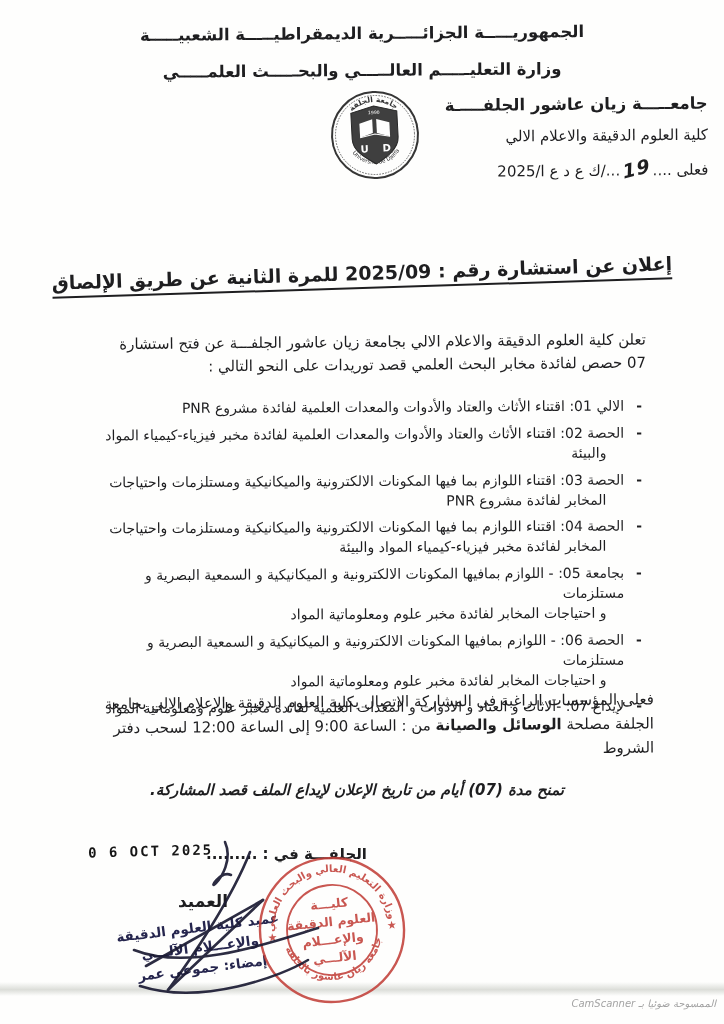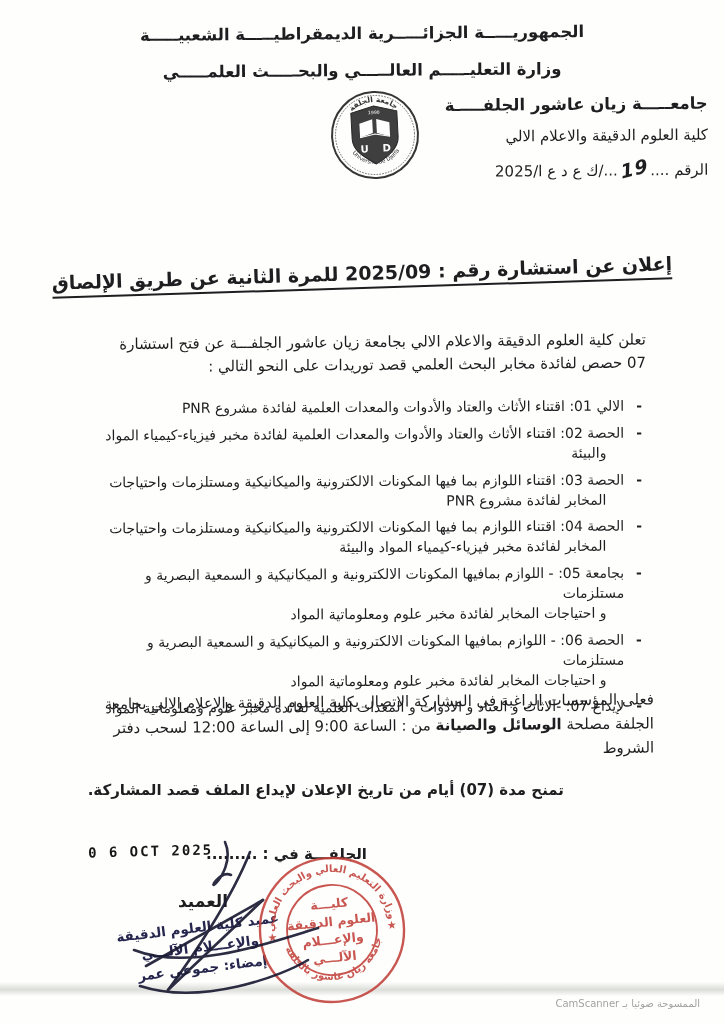--- a/index.html
+++ b/index.html
@@ -37,38 +37,38 @@
   .lot{display:flex;gap:12px;margin-bottom:7px;transform:rotate(-0.3deg);}
   .dash{flex:0 0 auto;font-size:14px;font-weight:bold;padding-top:1px;}
   .lot-body{font-size:14px;line-height:1.42;white-space:pre-line;width:545px;}
   .ll-n{font-weight:normal;}
   .ll-b{font-weight:normal;}
   
   .part{position:absolute;top:690px;right:70px;width:588px;direction:rtl;text-align:right;
         font-size:15px;line-height:1.6;white-space:pre-line;}
   .part b{font-weight:bold;}
   
-  .deadline{position:absolute;top:781px;right:160px;direction:rtl;font-size:15px;font-weight:bold;}
+  .deadline{position:absolute;top:781px;right:160px;direction:rtl;font-size:15px;font-weight:bold;font-style:italic;}
   
   .dateline{position:absolute;left:92px;top:845px;width:275px;direction:rtl;text-align:right;
             font-size:15px;font-weight:bold;}
   .datestamp{position:absolute;left:-4px;top:-2px;direction:ltr;
              font-family:"DejaVu Sans Mono","Liberation Mono",monospace;
              font-size:14px;font-weight:bold;letter-spacing:2px;color:#161616;
              transform:rotate(-1.5deg);}
   .dean{position:absolute;left:178px;top:891px;font-size:17px;font-weight:bold;direction:rtl;}
   .deanstamp{position:absolute;left:86px;top:917px;width:228px;text-align:center;direction:rtl;
              transform:rotate(-7deg);color:#26264e;font-weight:bold;font-size:13.5px;line-height:1.5;z-index:2;}
   
   .seal{position:absolute;left:252px;top:850px;width:160px;height:160px;transform:rotate(-6deg);opacity:.88;z-index:2;}
   .signature{position:absolute;left:80px;top:820px;width:290px;height:200px;z-index:3;pointer-events:none;}
   
   .band{position:absolute;left:0;top:982px;width:724px;height:14px;z-index:1;
         background:linear-gradient(to bottom, rgba(160,166,152,0), rgba(140,146,132,.30) 55%, rgba(160,166,152,0));}
-  .watermark{position:absolute;right:24px;top:998px;direction:rtl;font-size:10px;color:#a3a3a3;z-index:4;}
+  .watermark{position:absolute;right:8px;top:998px;direction:rtl;font-size:10px;color:#a3a3a3;z-index:4;font-style:italic;}
 </style>
 </head>
 <body>
 
 <div class="page">
 
   <div class="hdr l1 tilt">الجمهوريـــــة الجزائـــــرية الديمقراطيـــــة الشعبيـــــة</div>
   <div class="hdr l2 tilt">وزارة التعليـــــم العالـــــي والبحـــــث العلمـــــي</div>
 
   <svg class="logo" viewBox="0 0 90 90">
@@ -89,21 +89,21 @@
     <path d="M30 33 L43 29 L43 43 L30 47 Z" fill="#ffffff"></path>
     <path d="M60 33 L47 29 L47 43 L60 47 Z" fill="#ffffff"></path>
     <path d="M30 47 L45 44 L60 47" fill="none" stroke="#ffffff" stroke-width="1"></path>
     <text x="34" y="62" font-size="10" font-weight="bold" fill="#ffffff" text-anchor="middle">U</text>
     <text x="56" y="62" font-size="10" font-weight="bold" fill="#ffffff" text-anchor="middle">D</text>
   </svg>
 
   <div class="org tilt">
     <div class="org-uni">جامعـــــة زيان عاشور الجلفـــــة</div>
     <div class="org-fac">كلية العلوم الدقيقة والاعلام الالي</div>
-    <div class="org-ref"><span>الرقم ....</span><span class="hand">19</span><span>.../ك ع د ع ا/2025</span></div>
+    <div class="org-ref"><span>فعلى ....</span><span class="hand">19</span><span>.../ك ع د ع ا/2025</span></div>
   </div>
 
   <div class="title-wrap">
     <span class="title">إعلان عن استشارة رقم : 2025/09 للمرة الثانية عن طريق الإلصاق</span>
   </div>
 
   <div class="intro tilt">تعلن كلية العلوم الدقيقة والاعلام الالي بجامعة زيان عاشور الجلفـــة عن فتح استشارة
 07 حصص لفائدة مخابر البحث العلمي   قصد توريدات على النحو التالي :</div>
 
   <div class="lots">

